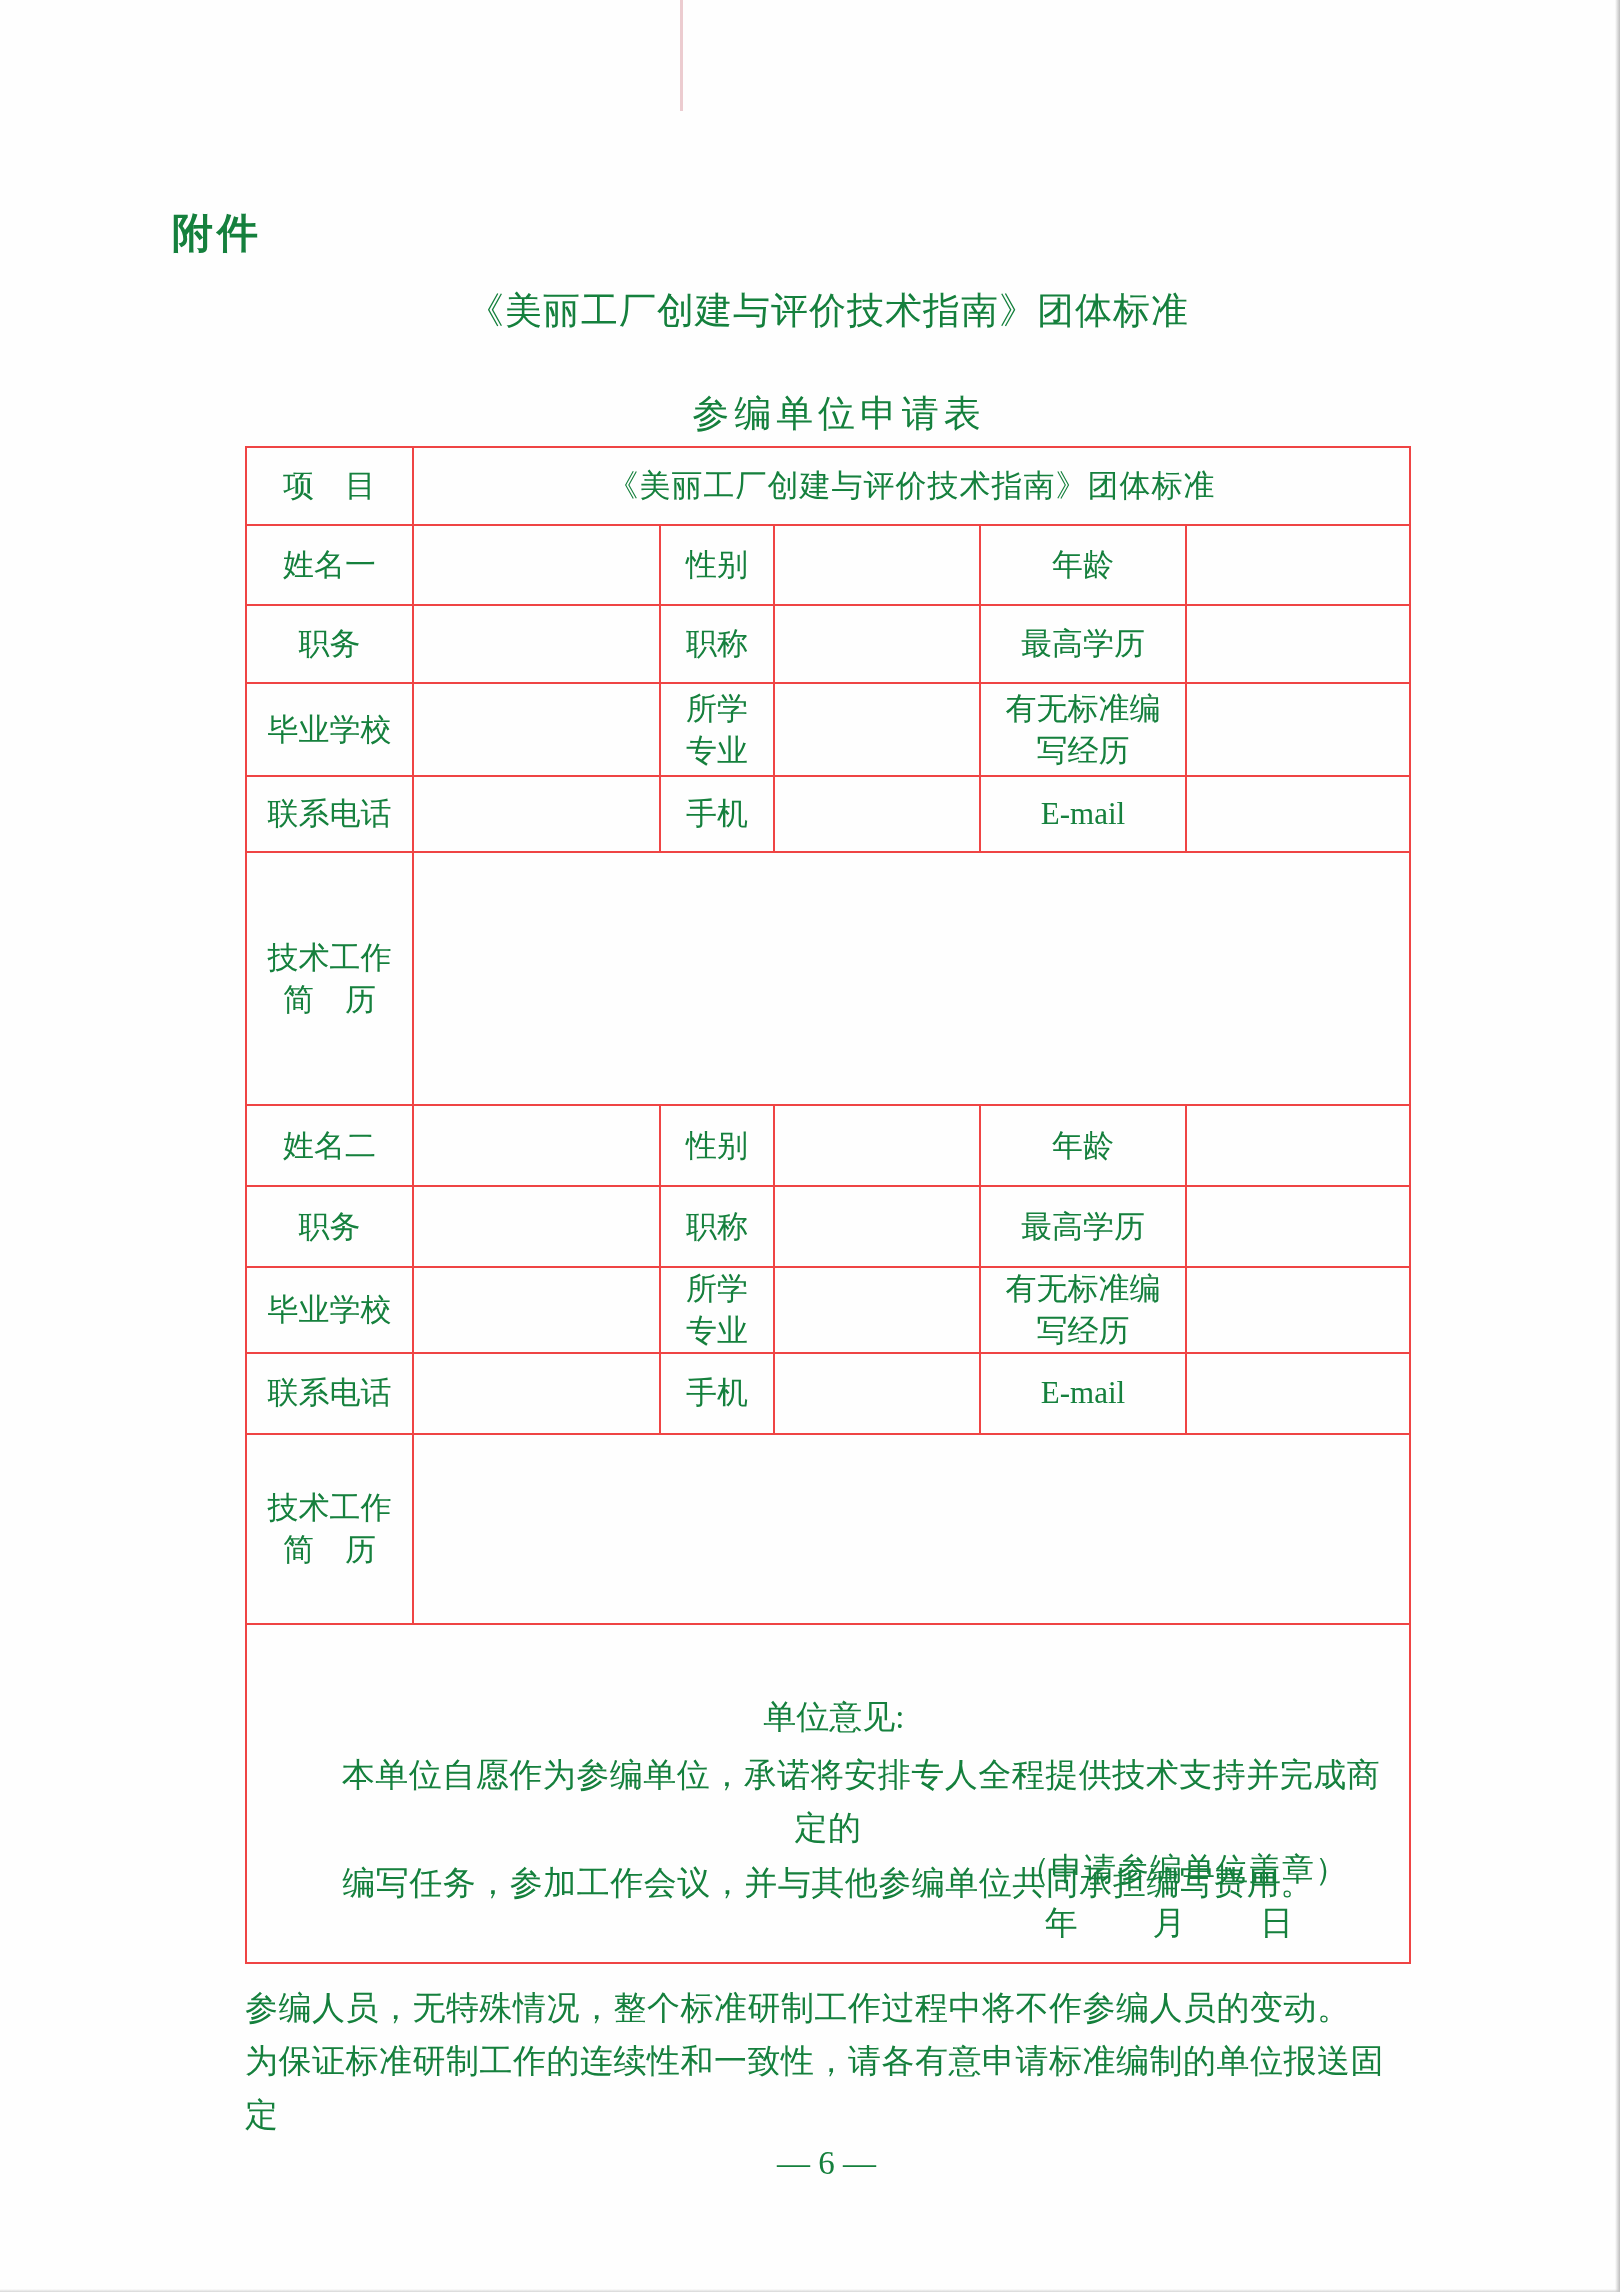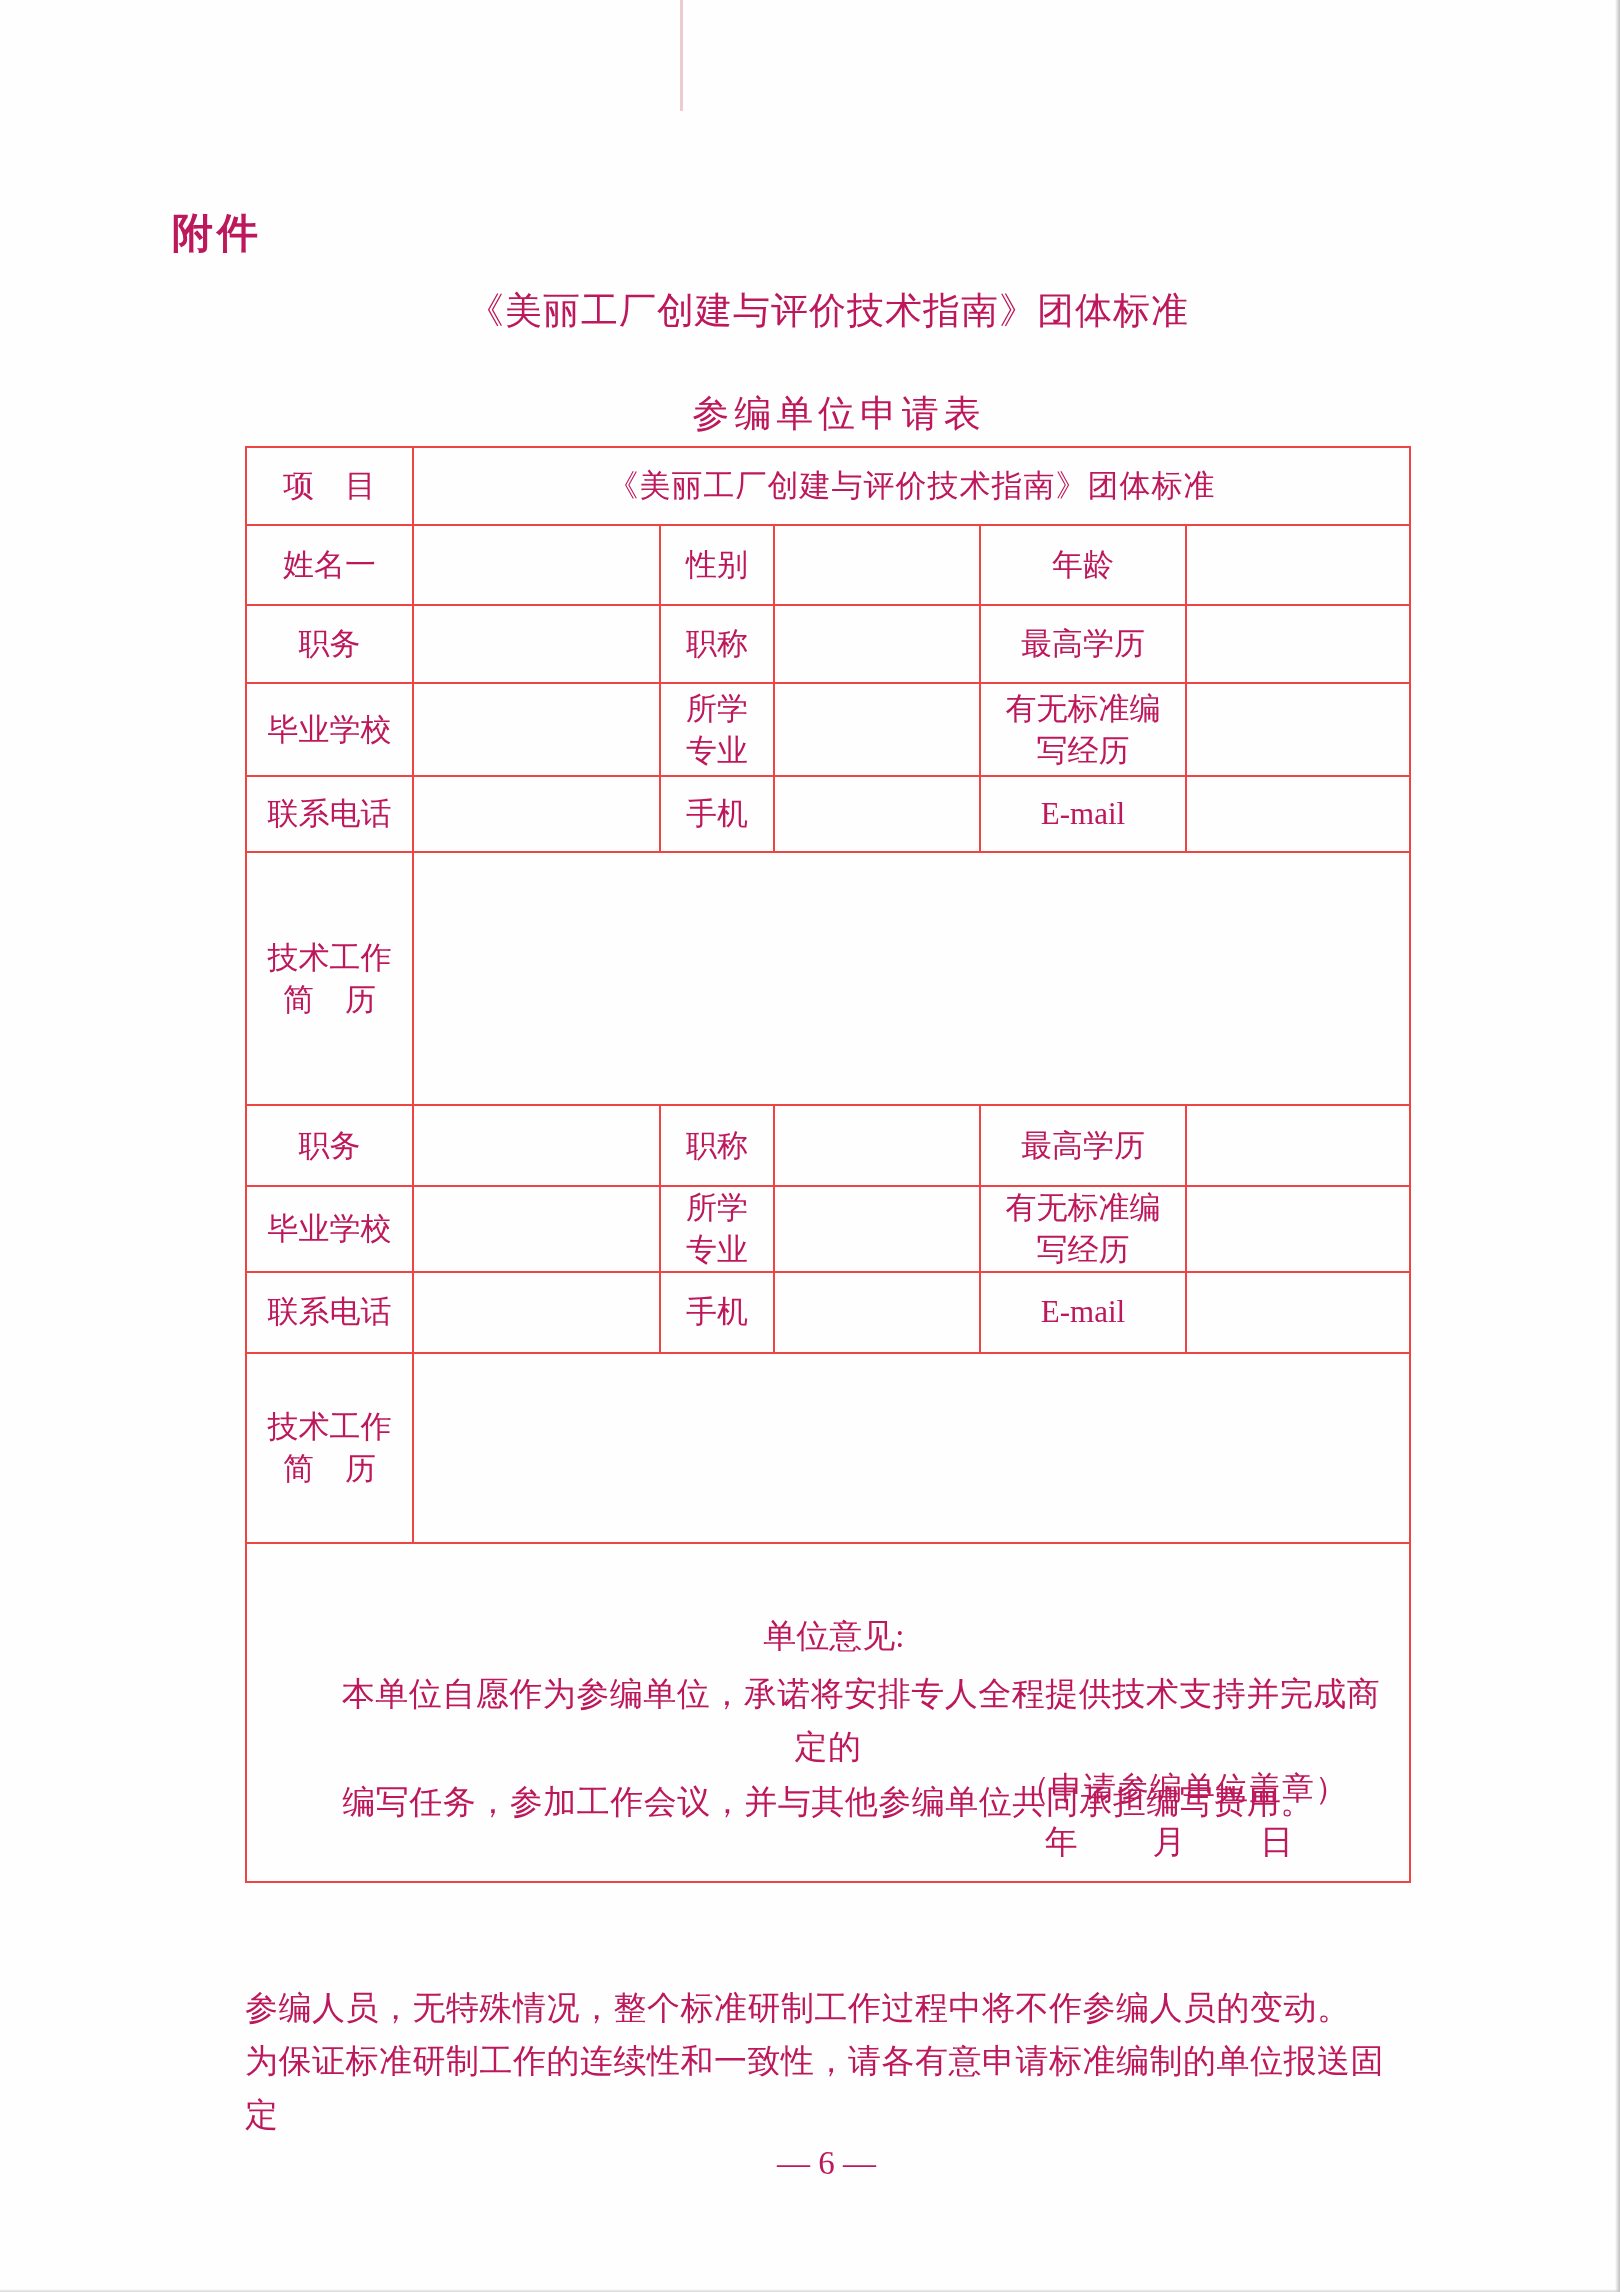--- a/index.html
+++ b/index.html
@@ -7,21 +7,21 @@
     margin: 0; padding: 0;
     background: #ffffff;
   }
   .page {
     position: relative;
     width: 1620px;
     height: 2293px;
     background: #fefefe;
     overflow: hidden;
     font-family: "Liberation Serif", "DejaVu Serif", serif;
-    color: #be185d;
+    color: #15803d;
   }
   
   .artifact-pink {
     position: absolute; left: 680px; top: 0;
     width: 2.9px; height: 111px;
     background: #ecccd0;
   }
   .edge-right {
     position: absolute; right: 0; top: 0;
     width: 4.9px; height: 100%;
@@ -174,20 +174,28 @@
     </tr>
     <tr style="height:253px" class="thick-top">
       <td>
         <div>技术工作</div>
         <div>简　历</div>
       </td>
       <td colspan="5"></td>
     </tr>
 
     <tr style="height:81px">
+      <td>姓名二</td>
+      <td></td>
+      <td>性别</td>
+      <td></td>
+      <td>年龄</td>
+      <td></td>
+    </tr>
+    <tr style="height:81px">
       <td>职务</td>
       <td></td>
       <td>职称</td>
       <td></td>
       <td>最高学历</td>
       <td></td>
     </tr>
     <tr style="height:84px">
       <td>毕业学校</td>
       <td></td>

